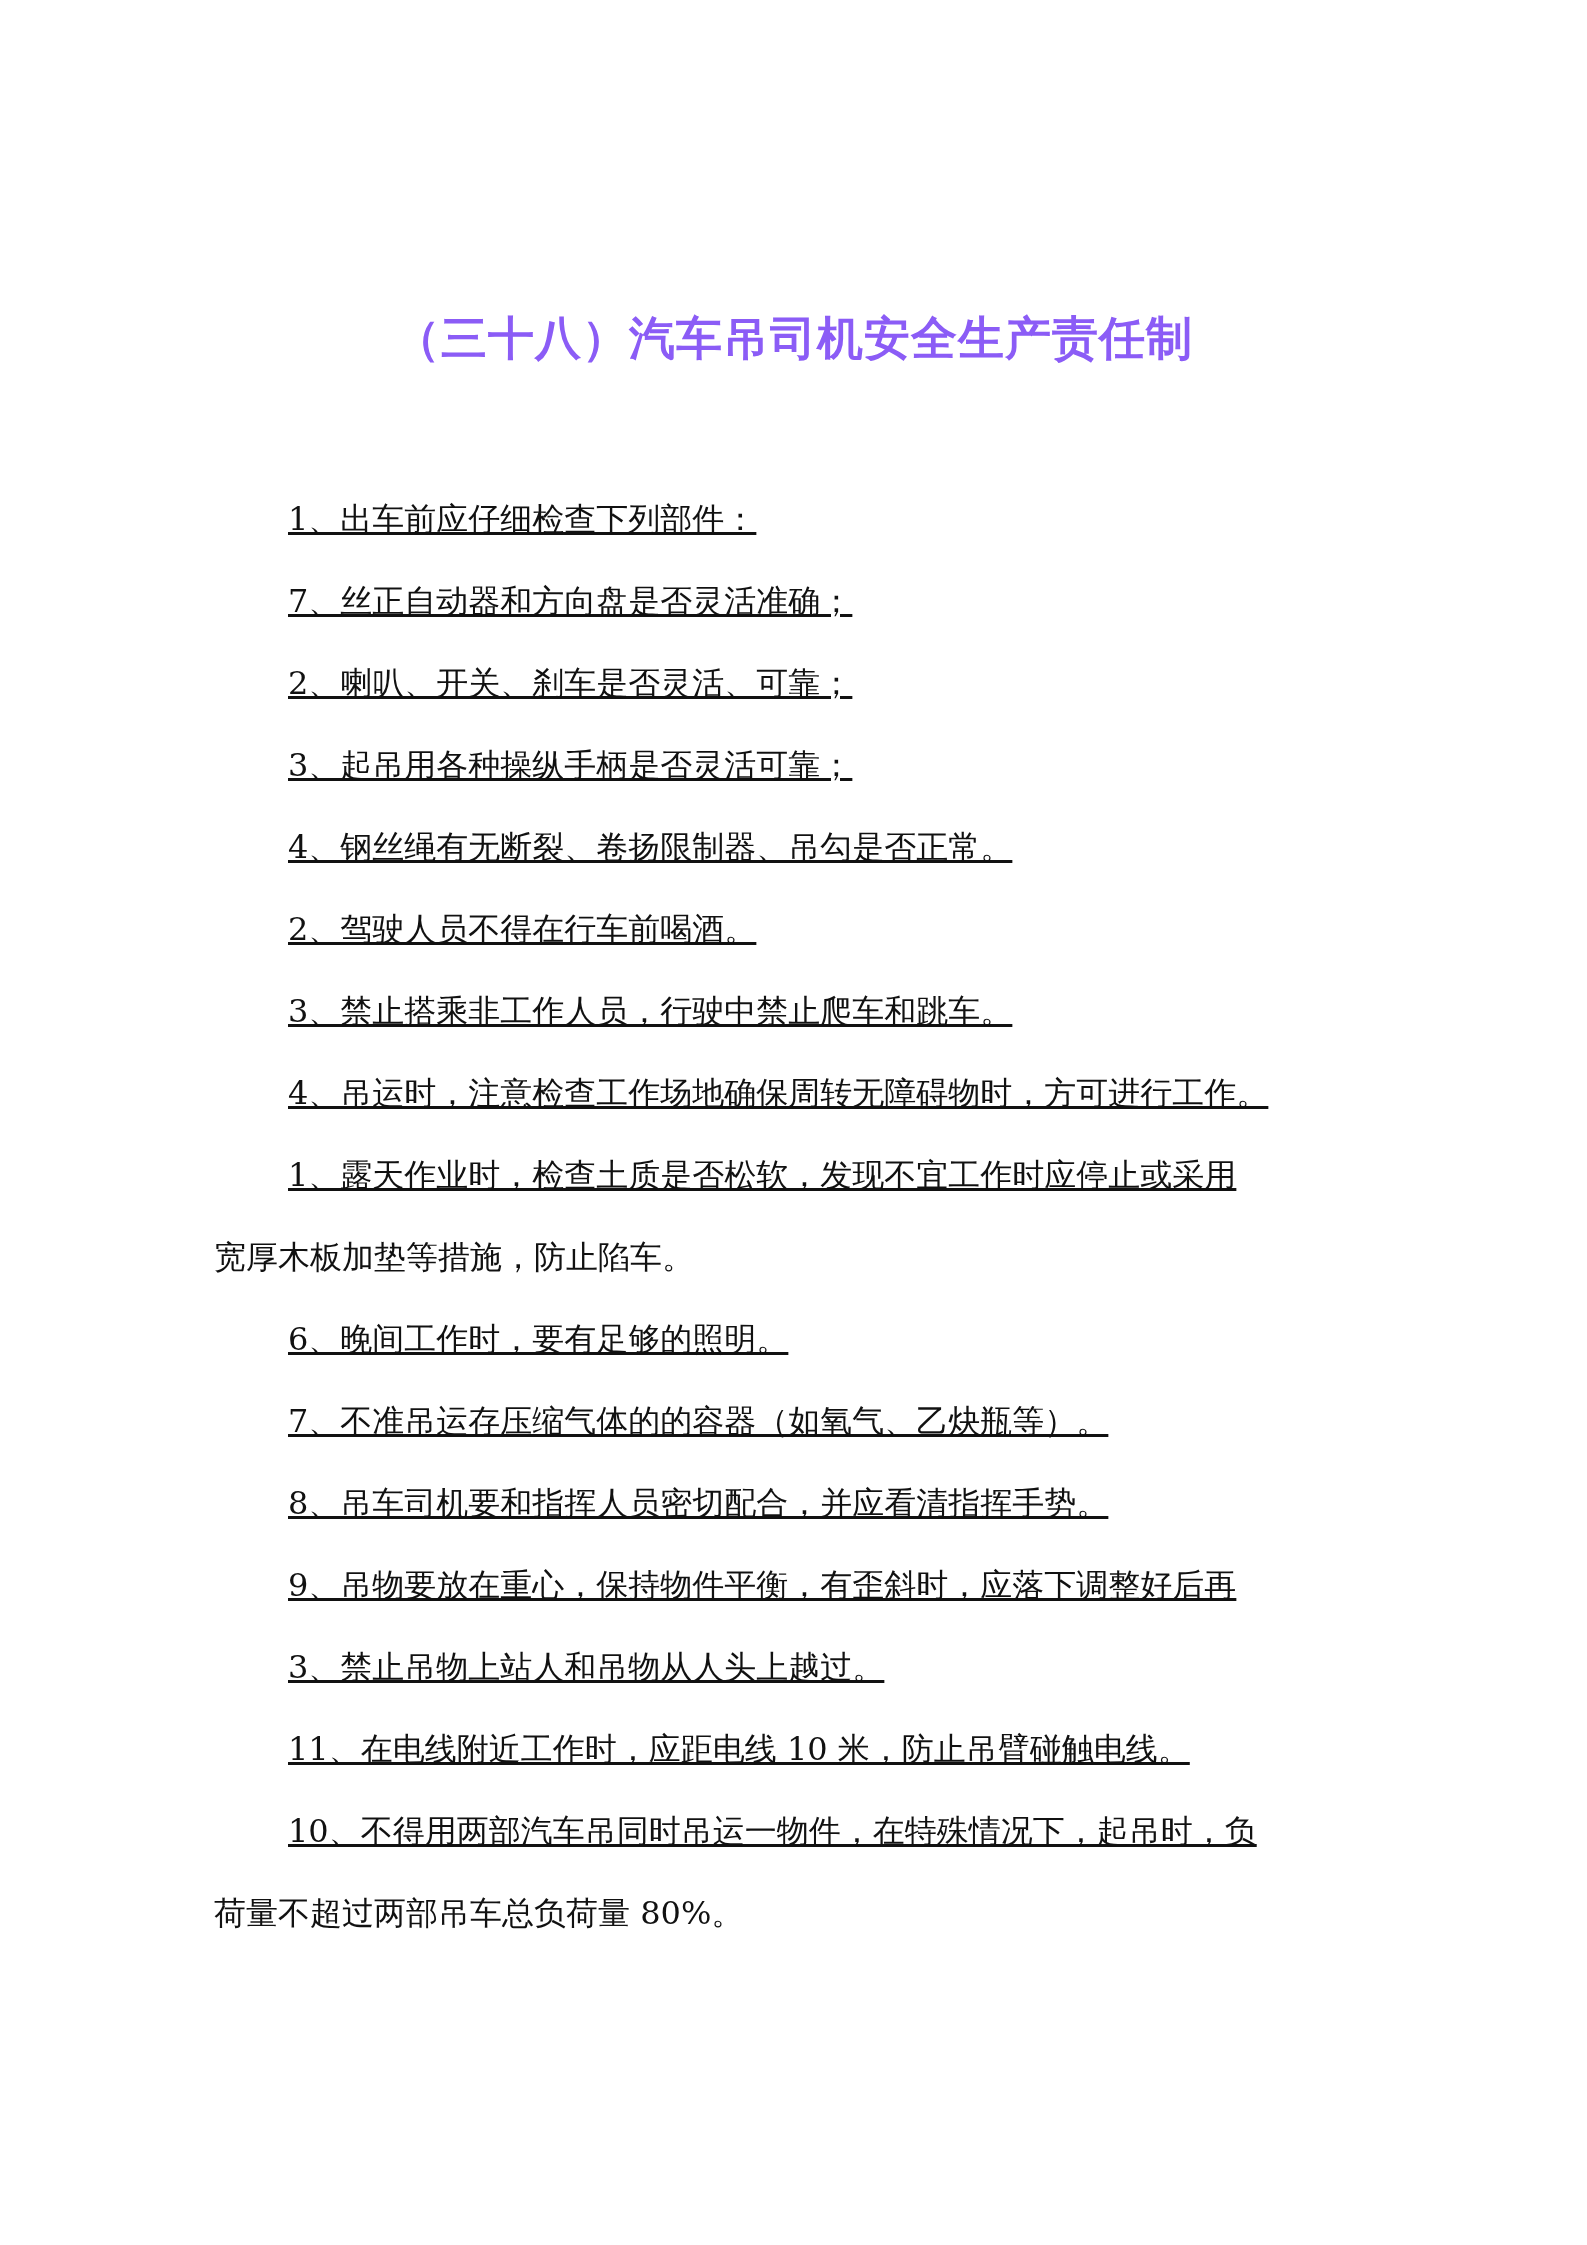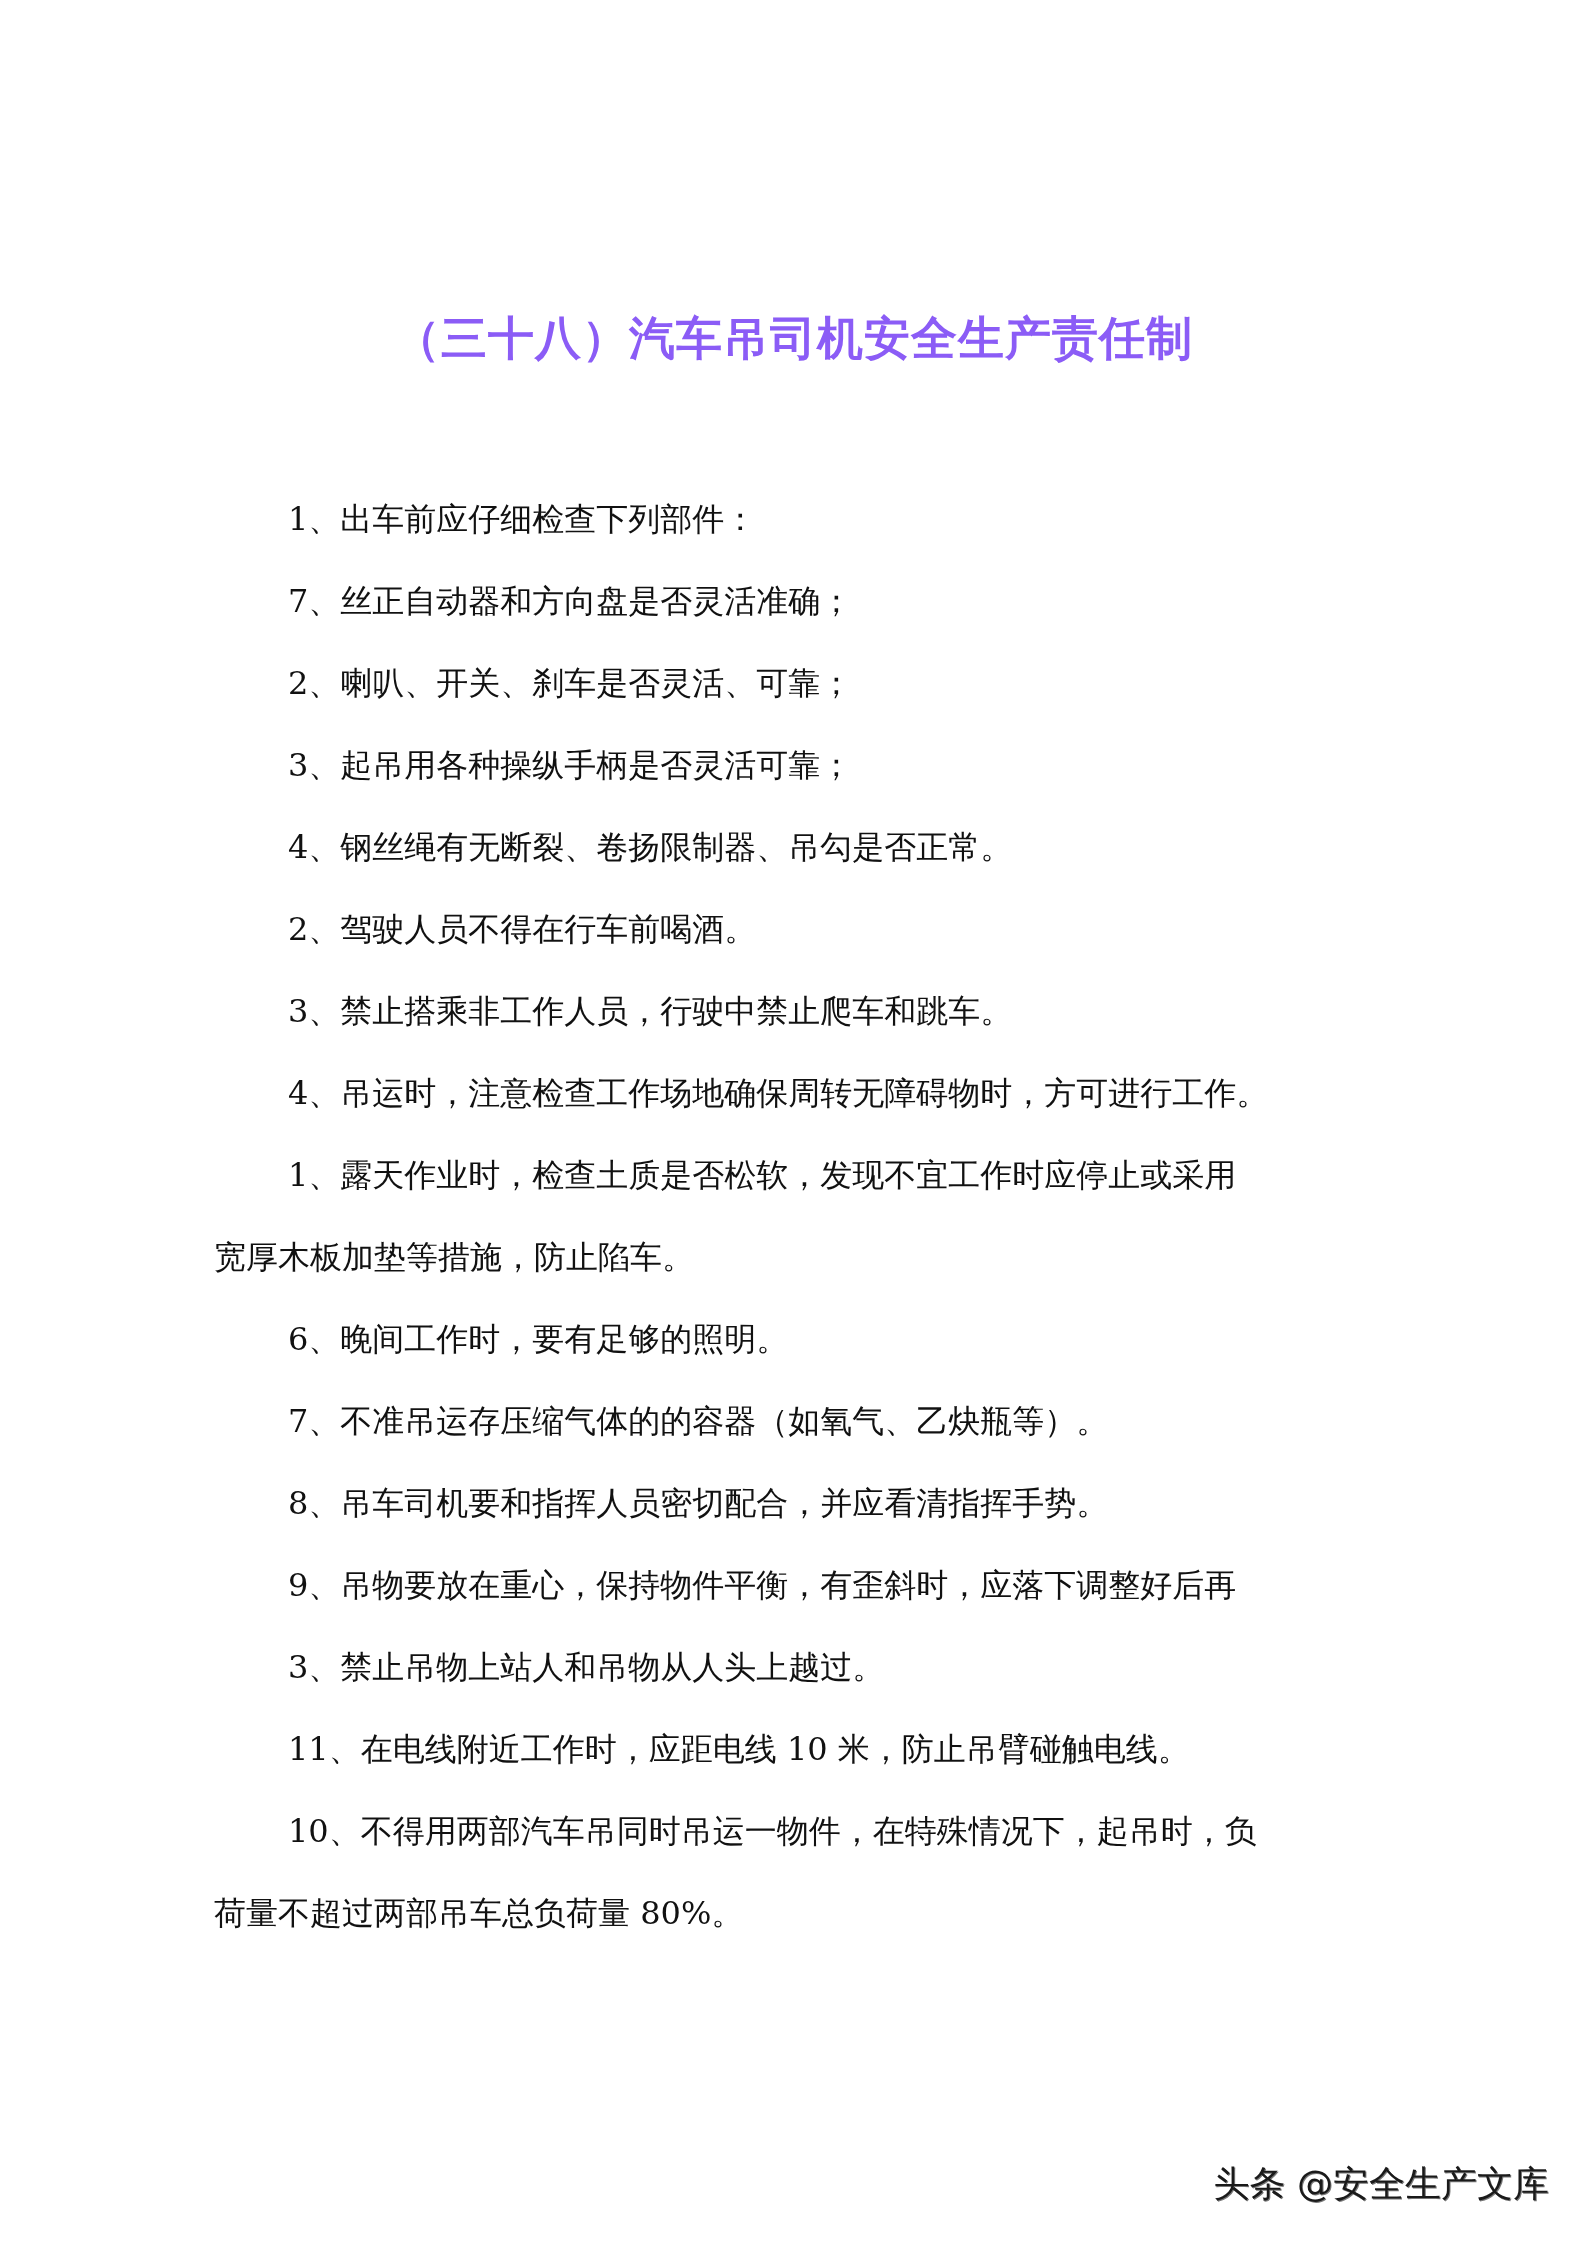--- a/index.html
+++ b/index.html
@@ -12,21 +12,21 @@
     position: absolute; top: 308px; left: 0; width: 1587px; text-align: center;
     font-family: "DejaVu Sans", "Liberation Sans", sans-serif;
     font-size: 46px; font-weight: bold; letter-spacing: 1px; color: #8b5cf6;
   }
   .body {
     position: absolute; top: 478px; left: 214px; width: 1200px;
     font-family: "DejaVu Serif", "Liberation Serif", serif;
     font-size: 32px; color: #111111;
   }
   .line { height: 82px; line-height: 82px; white-space: nowrap; }
-  .line.indent { padding-left: 74px; }
+  .line.indent { padding-left: 74px; text-decoration: underline; }
   .line.cont { padding-left: 0; }
   .watermark {
     position: absolute; right: 38px; top: 2160px;
     font-family: "DejaVu Sans", "Liberation Sans", sans-serif;
     font-size: 36px; color: #1a1a1a;
     text-shadow: 1px 1px 0 #777, -1px 0 0 #fff;
   }
 </style>
 </head>
 <body>
@@ -48,14 +48,13 @@
     <div class="line indent">6、晚间工作时，要有足够的照明。</div>
     <div class="line indent">7、不准吊运存压缩气体的的容器（如氧气、乙炔瓶等）。</div>
     <div class="line indent">8、吊车司机要和指挥人员密切配合，并应看清指挥手势。</div>
     <div class="line indent">9、吊物要放在重心，保持物件平衡，有歪斜时，应落下调整好后再</div>
     <div class="line indent">3、禁止吊物上站人和吊物从人头上越过。</div>
     <div class="line indent">11、在电线附近工作时，应距电线 10 米，防止吊臂碰触电线。</div>
     <div class="line indent">10、不得用两部汽车吊同时吊运一物件，在特殊情况下，起吊时，负</div>
     <div class="line cont">荷量不超过两部吊车总负荷量 80%。</div>
   </div>
 
-  <div class="watermark">头条 @安全生产文库</div>
 </div>
 
 </body></html>

